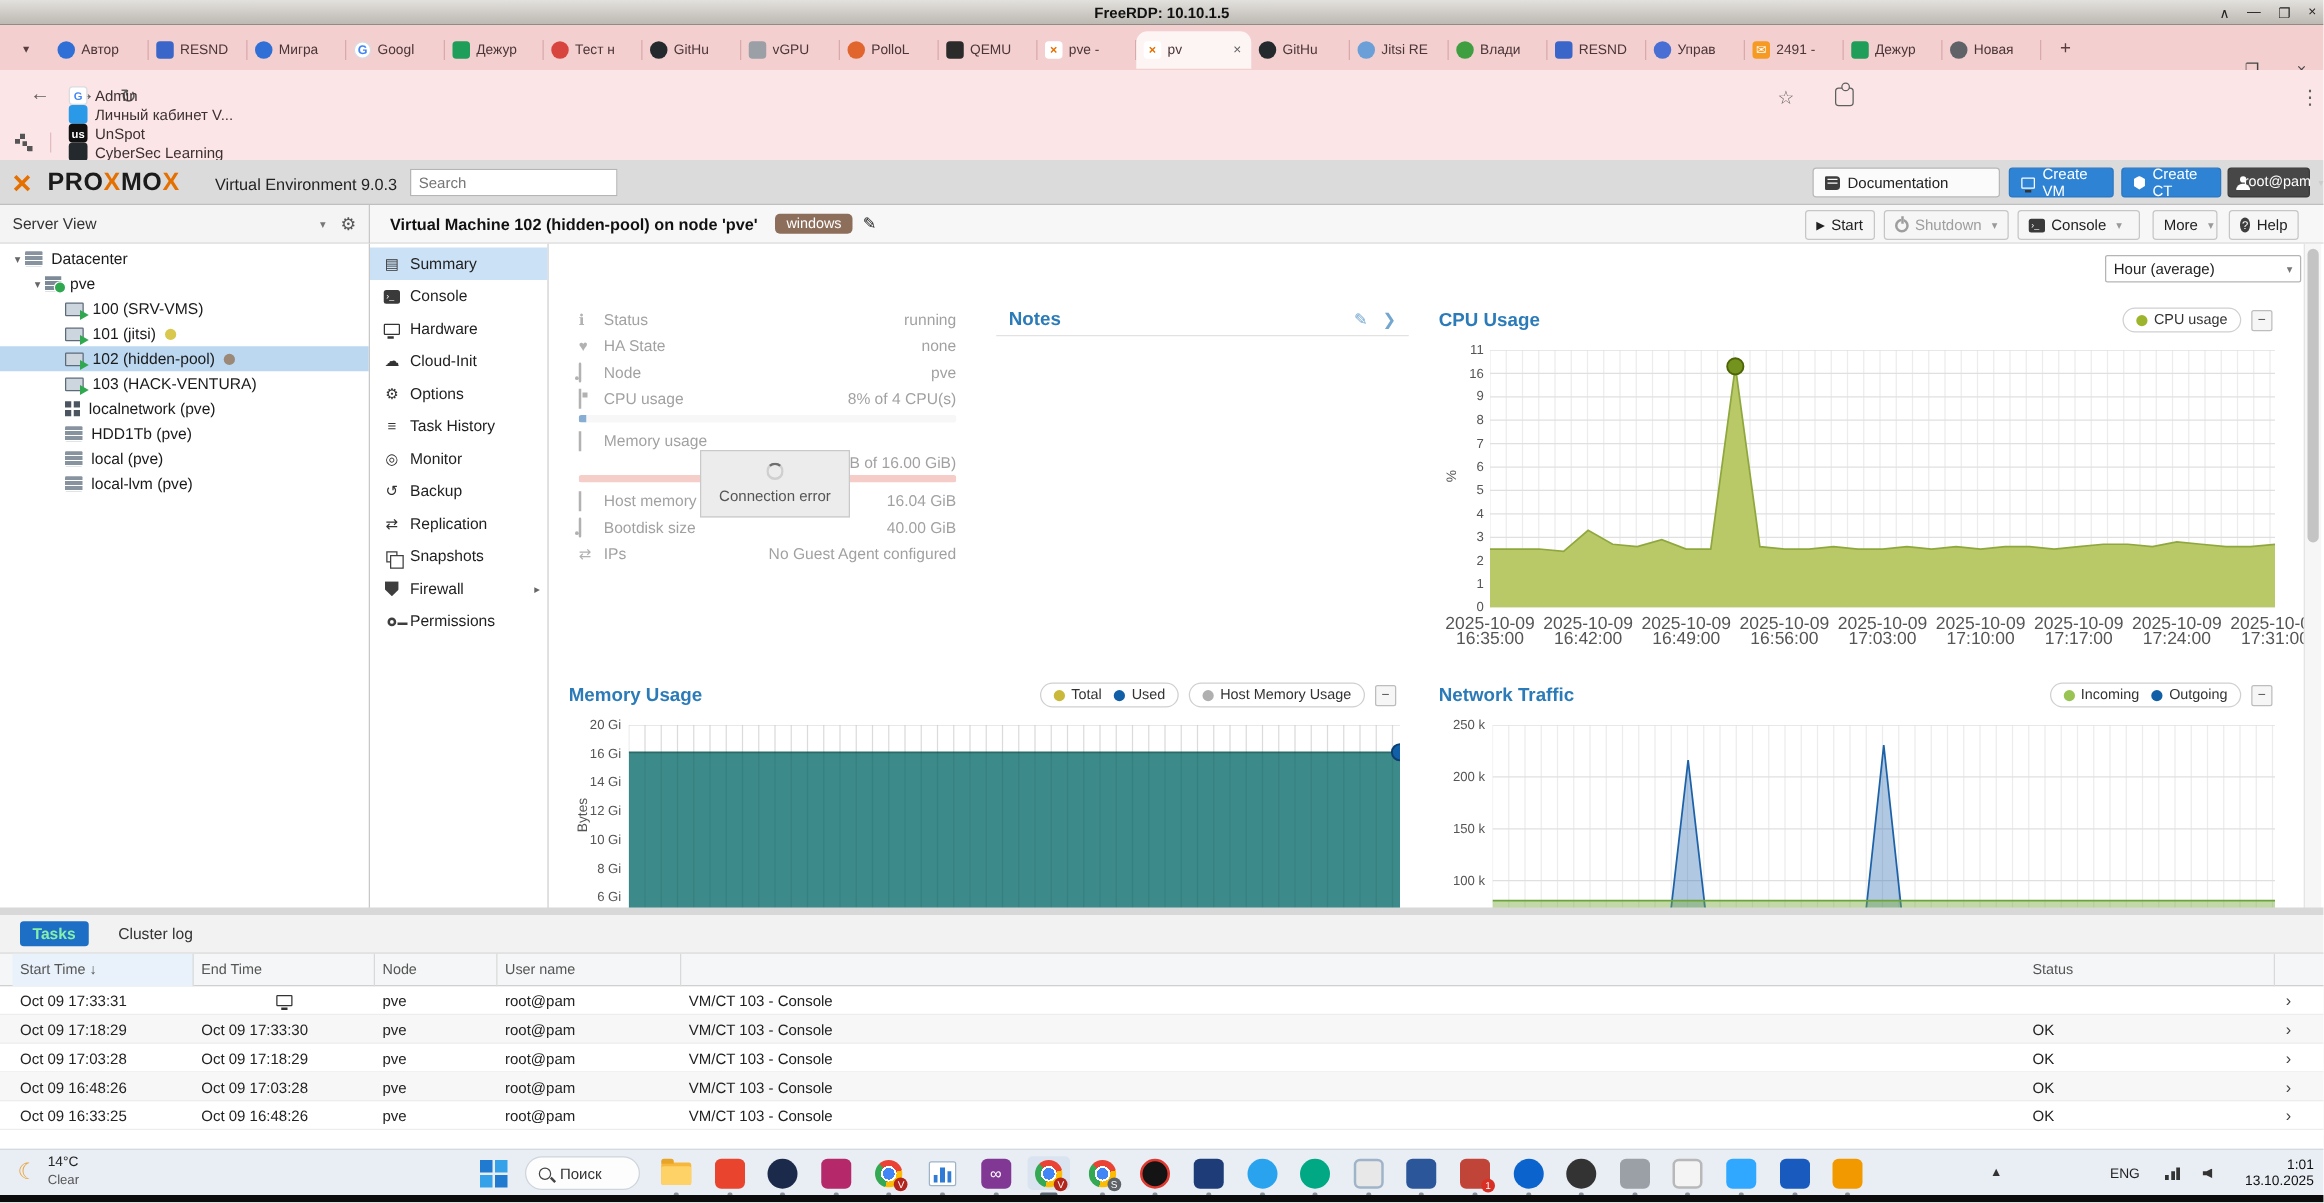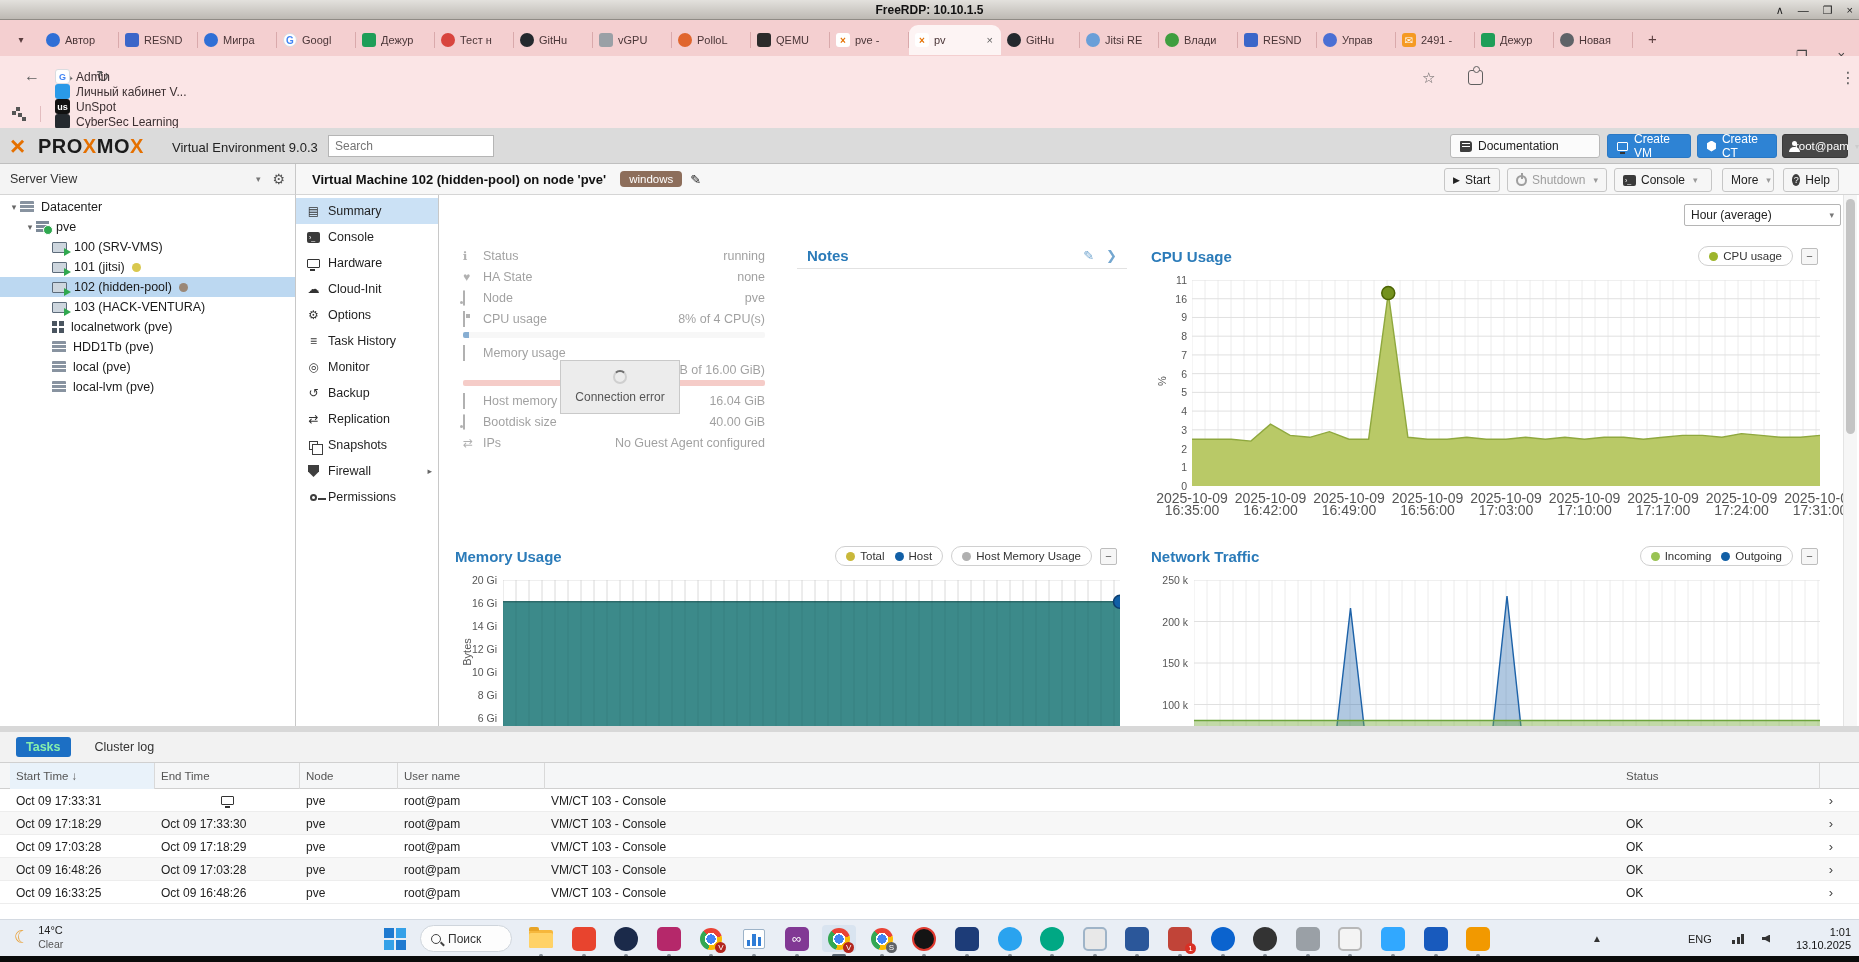--- a/index.html
+++ b/index.html
@@ -686,21 +686,21 @@
       <div class="panel-h" style="border-bottom:0">
         <span class="panel-title">Memory Usage</span>
         <span style="margin-left:auto"></span>
         <span class="legend-pill" id="memLegendA" style="margin-right:8px">
             <span class="lg-item">
               <span class="lg-dot" style="background: rgb(201, 184, 58);"></span>
               <span>Total</span>
             </span>
             <span class="lg-item">
               <span class="lg-dot" style="background: rgb(17, 95, 166);"></span>
-              <span>Host</span>
+              <span>Used</span>
             </span>
           </span>
         <span class="legend-pill" id="memLegendB" style="margin-right:8px">
             <span class="lg-item">
               <span class="lg-dot" style="background: rgb(176, 176, 176);"></span>
               <span>Host Memory Usage</span>
             </span>
           </span>
         <span class="minus-box" style="margin-right:10px">−</span>
       </div>

